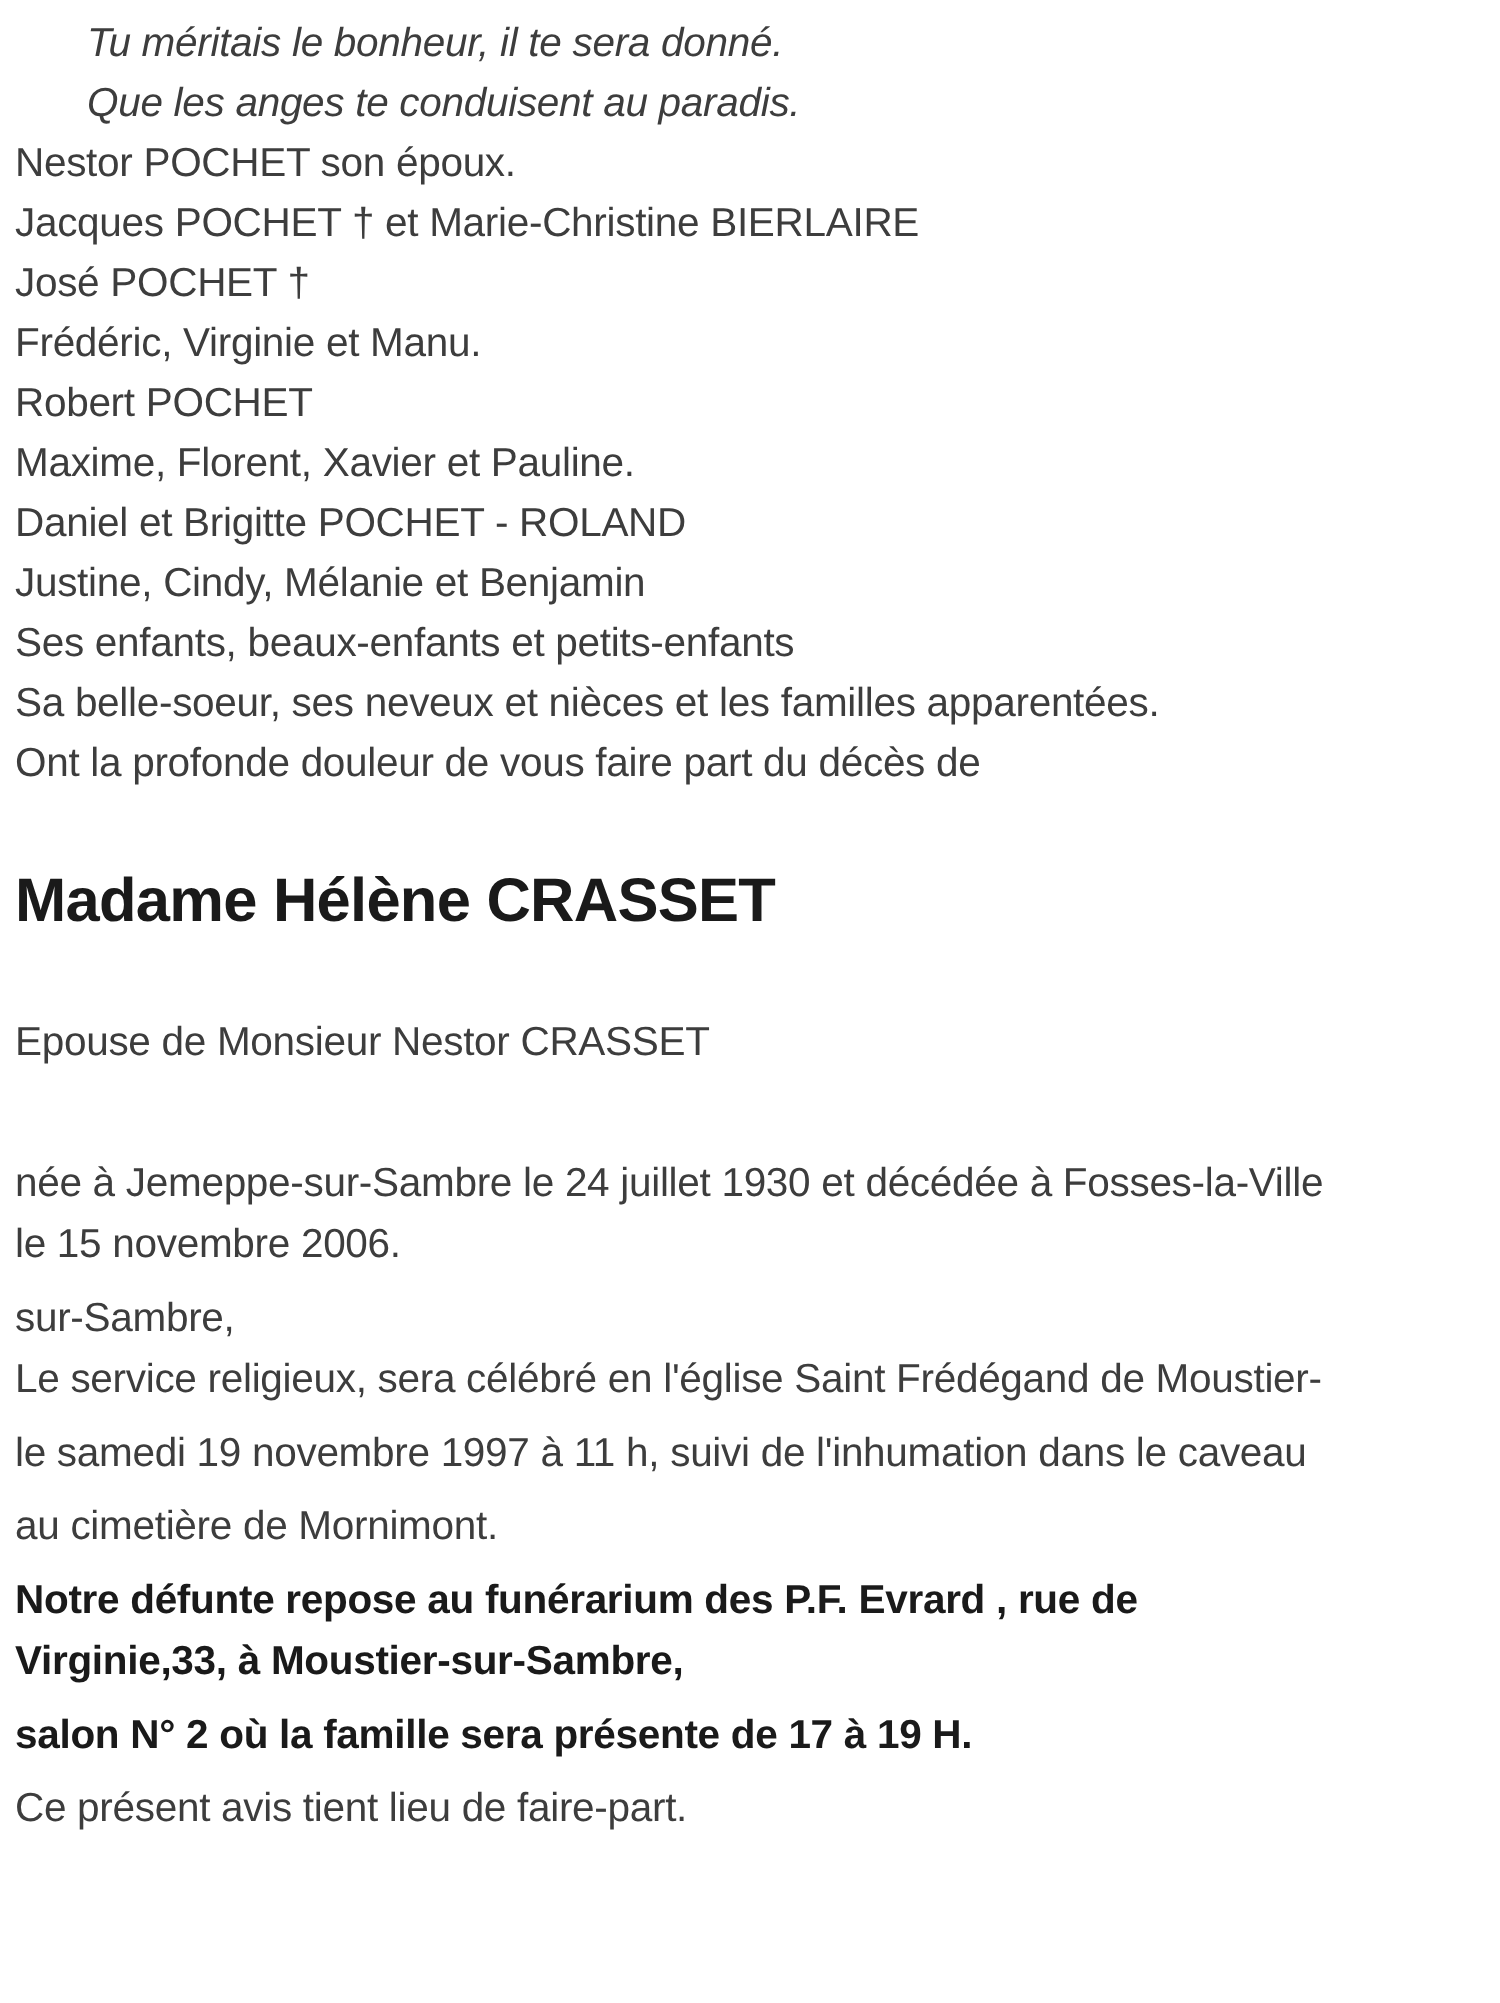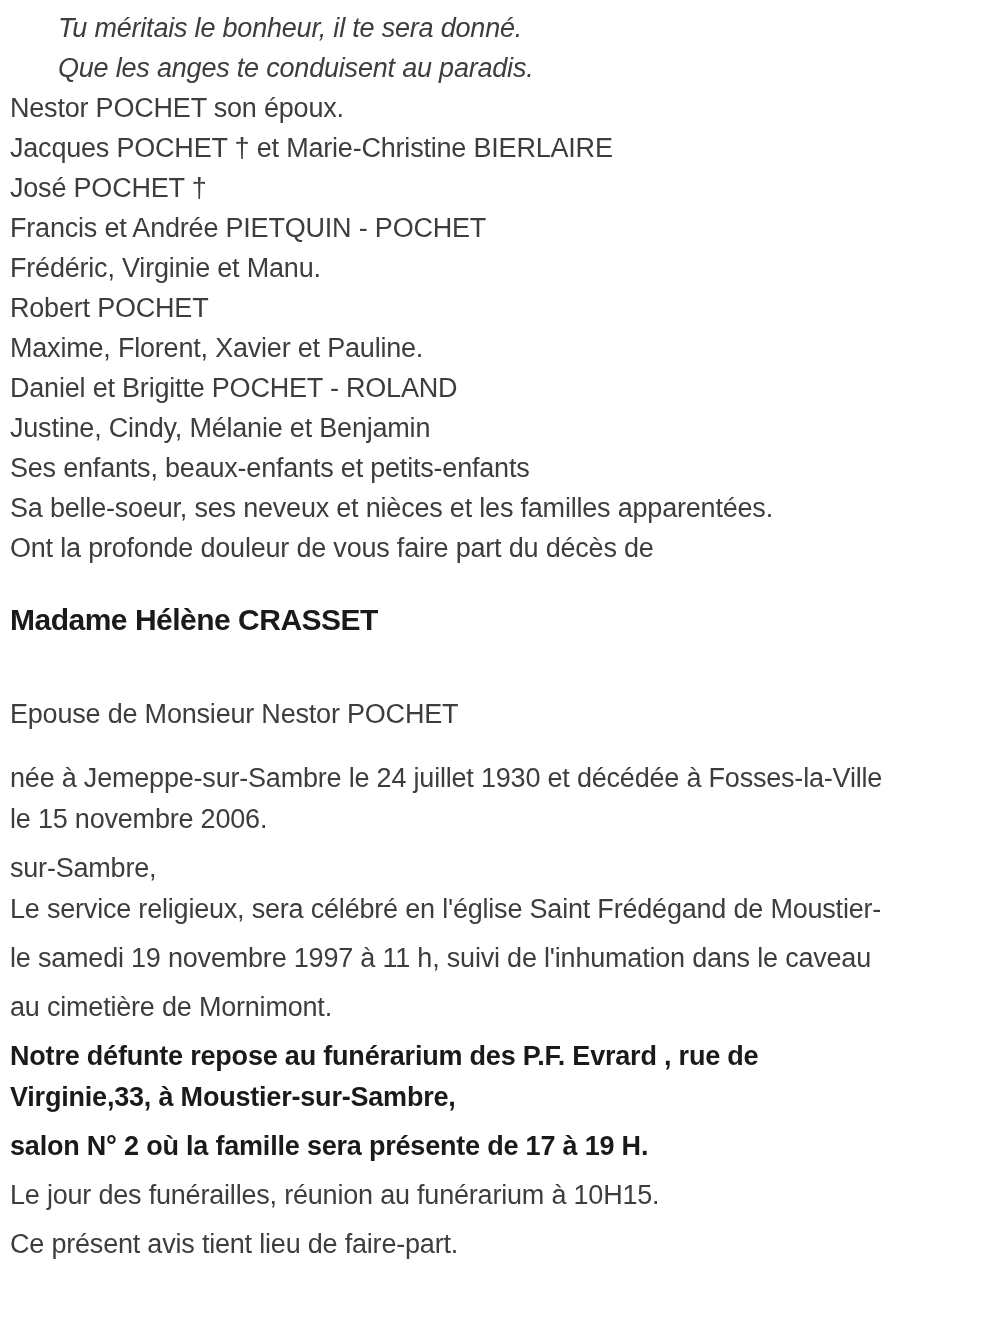--- a/index.html
+++ b/index.html
@@ -24,37 +24,37 @@
   .intro .line {
     font-size: 27px;
     line-height: 40px;
     color: var(--text-color);
     letter-spacing: -0.2px;
     white-space: nowrap;
   }
   .intro .italic { font-style: italic; margin-left: 48px; }
   
   h1.deceased {
-    font-size: 30px;
+    font-size: 41px;
     line-height: 48px;
     font-weight: bold;
     color: var(--heading-color);
     letter-spacing: -0.5px;
-    margin-top: 28px;
+    margin-top: 48px;
   }
   
   .spouse {
     margin-top: 50px;
     font-size: 27px;
     line-height: 40px;
     color: var(--text-color);
     letter-spacing: -0.2px;
   }
   
-  .paragraphs { margin-top: 24px; }
+  .paragraphs { margin-top: 54px; }
   .para {
     margin-bottom: 8px;
     color: var(--text-color);
   }
   .para .pline {
     display: block;
     font-size: 27px;
     line-height: 41px;
     letter-spacing: -0.2px;
     white-space: nowrap;
@@ -68,34 +68,33 @@
 <body>
 
 <div class="page">
 
   <div class="intro">
     <div class="line italic">Tu méritais le bonheur, il te sera donné.</div>
     <div class="line italic">Que les anges te conduisent au paradis.</div>
     <div class="line">Nestor POCHET son époux.</div>
     <div class="line">Jacques POCHET † et Marie-Christine BIERLAIRE</div>
     <div class="line">José POCHET †</div>
-    <div class="line">Francis et Andrée PIETQUIN - POCHET</div>
     <div class="line">Frédéric, Virginie et Manu.</div>
     <div class="line">Robert POCHET</div>
     <div class="line">Maxime, Florent, Xavier et Pauline.</div>
     <div class="line">Daniel et Brigitte POCHET - ROLAND</div>
     <div class="line">Justine, Cindy, Mélanie et Benjamin</div>
     <div class="line">Ses enfants, beaux-enfants et petits-enfants</div>
     <div class="line">Sa belle-soeur, ses neveux et nièces et les familles apparentées.</div>
     <div class="line">Ont la profonde douleur de vous faire part du décès de</div>
   </div>
 
   <h1 class="deceased">Madame Hélène CRASSET</h1>
 
-  <div class="spouse">Epouse de Monsieur Nestor POCHET</div>
+  <div class="spouse">Epouse de Monsieur Nestor CRASSET</div>
 
   <div class="paragraphs">
 
     <div class="para">
       <span class="pline">née à Jemeppe-sur-Sambre le 24 juillet 1930 et décédée à Fosses-la-Ville</span>
       <span class="pline">le 15 novembre 2006.</span>
     </div>
 
     <div class="para">
       <span class="pline">sur-Sambre,</span>
@@ -112,23 +111,20 @@
 
     <div class="para bold">
       <span class="pline">Notre défunte repose au funérarium des P.F. Evrard , rue de</span>
       <span class="pline">Virginie,33, à Moustier-sur-Sambre,</span>
     </div>
 
     <div class="para bold">
       <span class="pline">salon N° 2 où la famille sera présente de 17 à 19 H.</span>
     </div>
 
-    <div class="para">
-      <span class="pline">Le jour des funérailles, réunion au funérarium à 10H15.</span>
-    </div>
 
     <div class="para">
       <span class="pline">Ce présent avis tient lieu de faire-part.</span>
     </div>
 
   </div>
 
 </div>
 
 </body></html>

